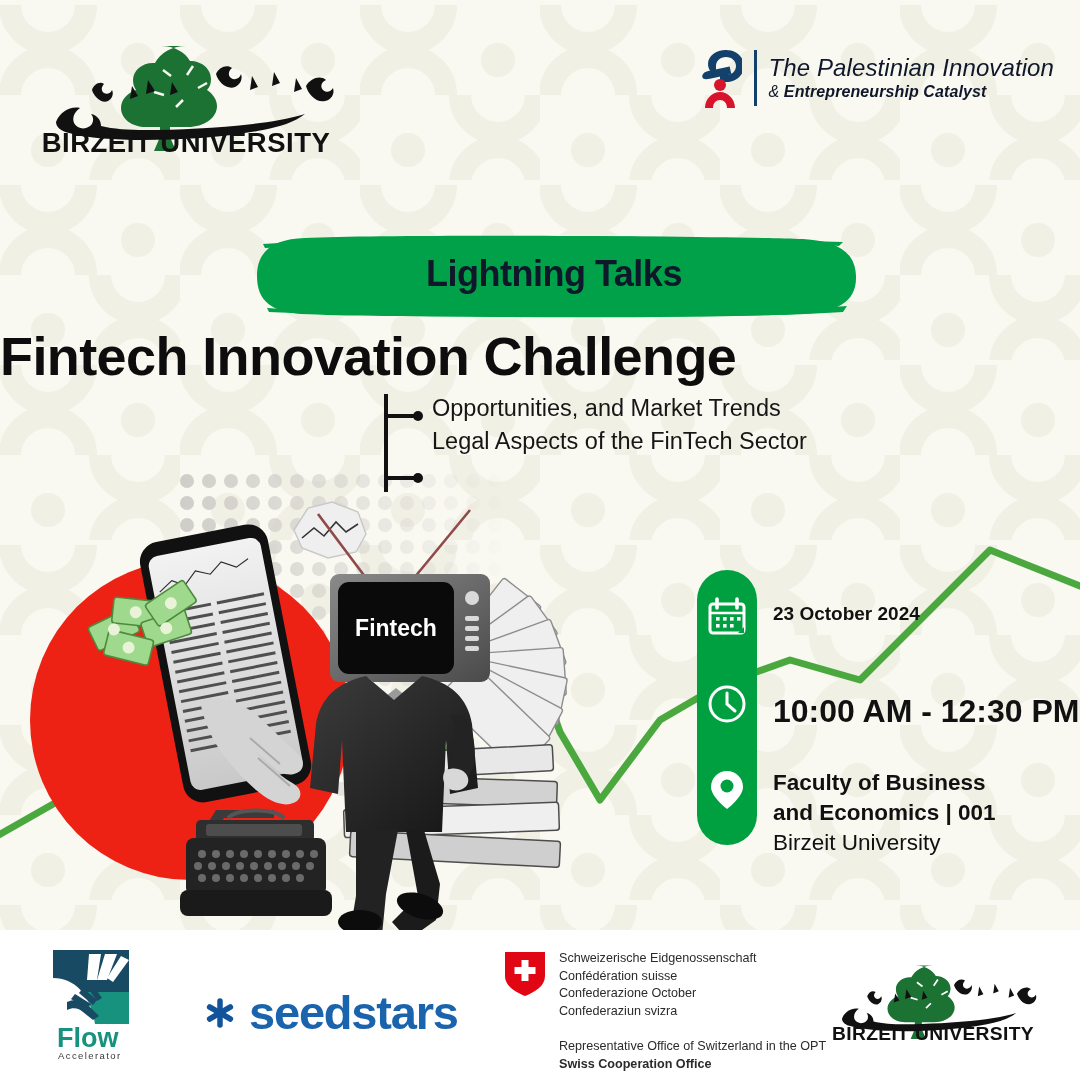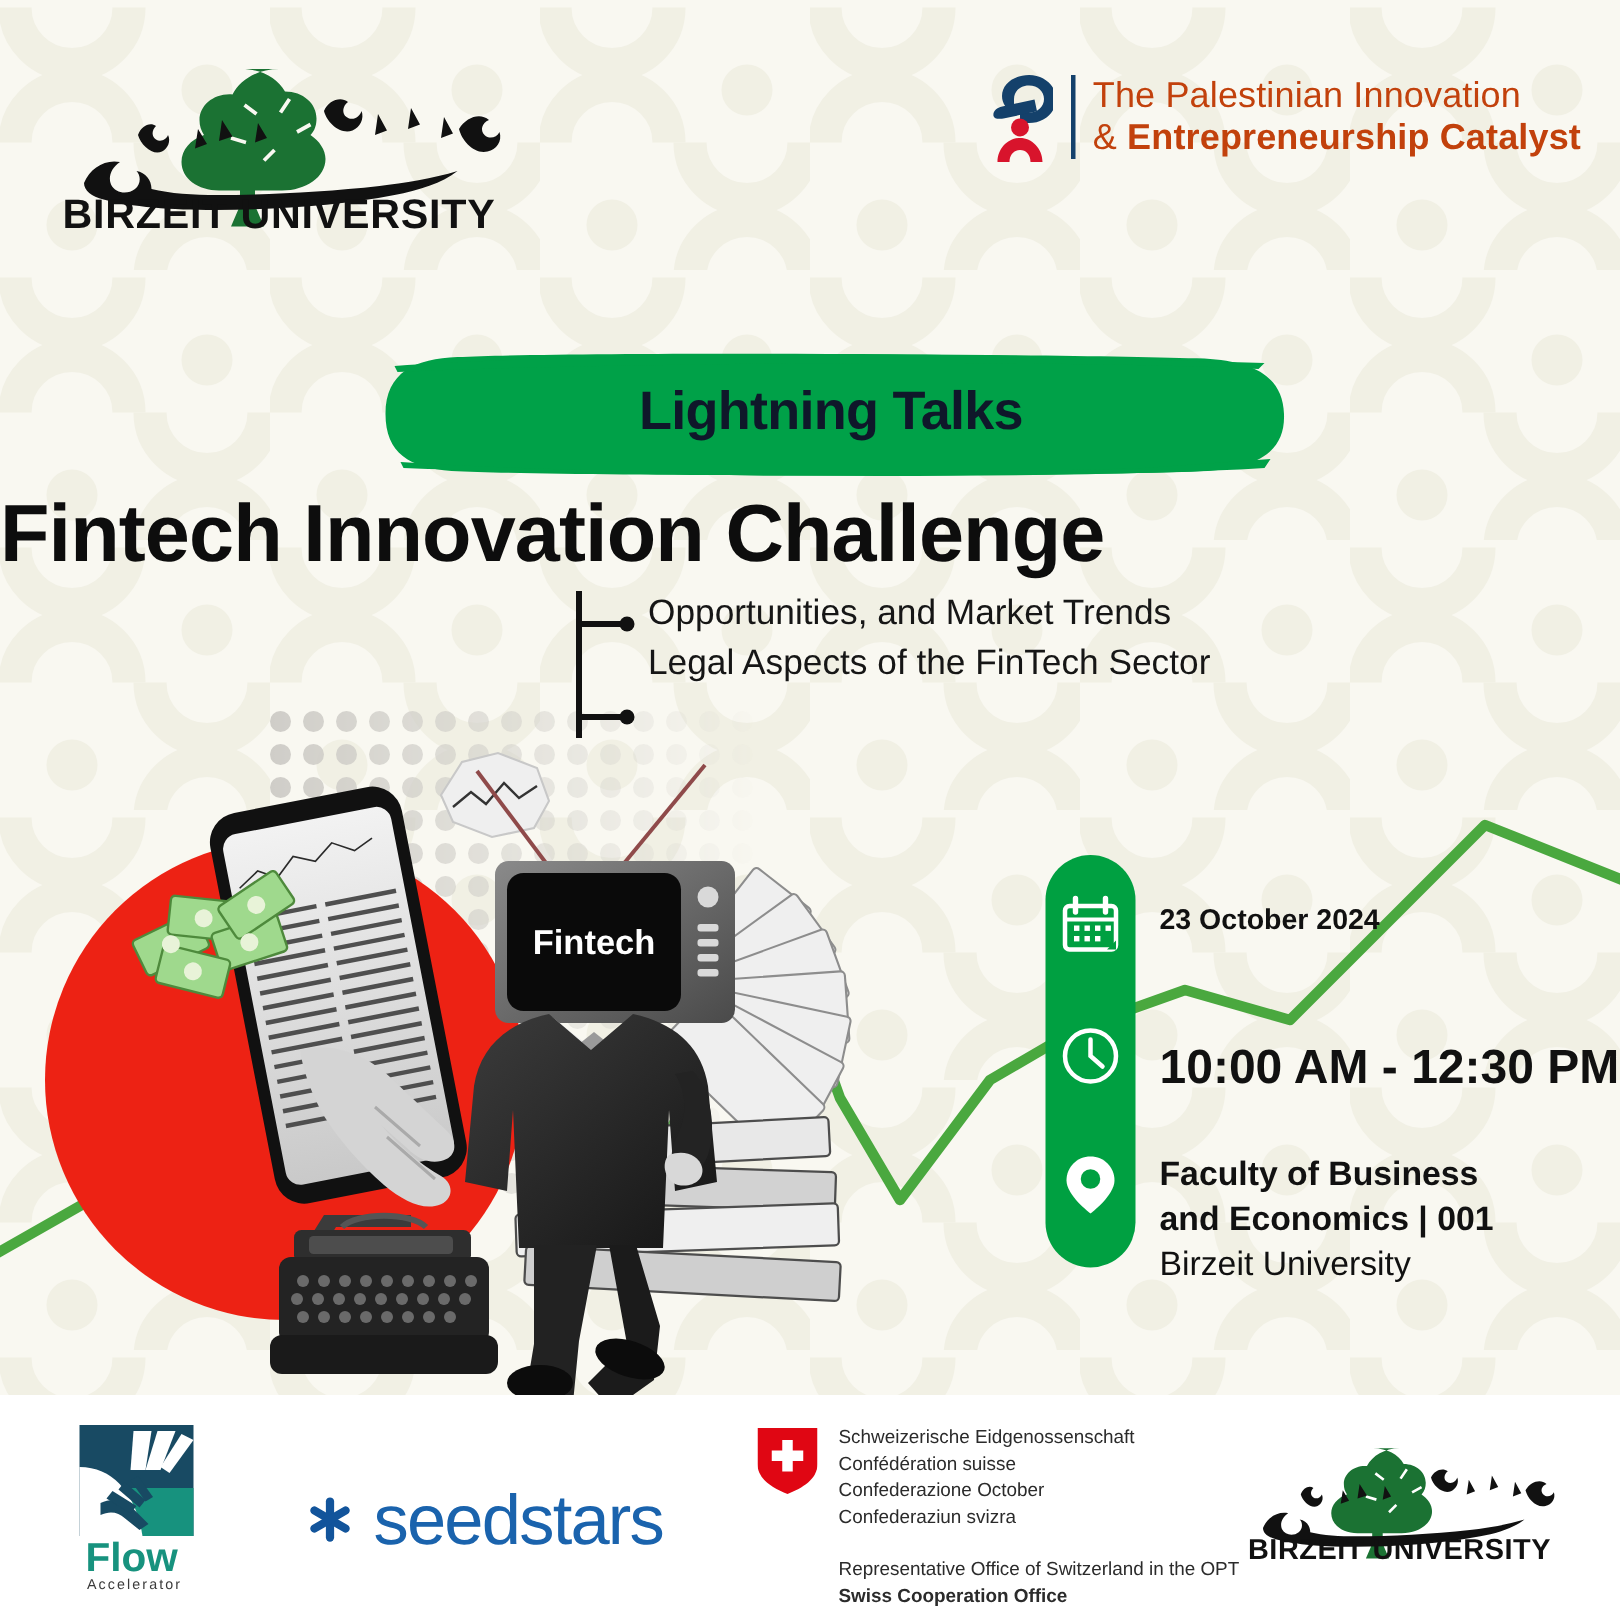--- a/index.html
+++ b/index.html
@@ -28,24 +28,24 @@
   }
   #piec-logo {
     position: absolute; right: 26px; top: 46px;
     display: flex; align-items: center; gap: 12px; z-index: 6;
   }
   #piec-mark { width: 46px; height: 64px; flex: none; }
   #piec-divider {
     width: 3px; height: 56px; background: #14416b; flex: none;
   }
   #piec-text {
-    color: #c2410c; line-height: 1.18; letter-spacing: .1px;
+    color: #0f172a; line-height: 1.18; letter-spacing: .1px; font-style: italic;
   }
   .piec-l1 { font-size: 24px; font-weight: 400; white-space: nowrap; }
-  .piec-l2 { font-size: 24px; font-weight: 400; white-space: nowrap; }
+  .piec-l2 { font-size: 16px; font-weight: 400; white-space: nowrap; }
   .piec-l2 b { font-weight: 700; }
 
   
   #banner {
     position: absolute; left: 243px; top: 234px;
     width: 622px; height: 84px; z-index: 7;
   }
   #banner-shape { position: absolute; inset: 0; }
   #banner-label {
     position: absolute; inset: 0;
@@ -107,21 +107,21 @@
 
   
   #footer {
     position: absolute; left: 0; bottom: 0; width: 1080px; height: 150px;
     background: #ffffff; z-index: 8;
   }
   #flow-logo   { position: absolute; left: 45px;  top: 18px;  width: 96px;  height: 115px; }
   #seedstars   { position: absolute; left: 205px; top: 55px;  display: flex; align-items: center; gap: 14px; }
   #seedstars-mark { width: 30px; height: 30px; flex: none; }
   #seedstars-word {
-    color: #1a63ad; font-size: 47px; font-weight: 400; letter-spacing: -1.2px;
+    color: #1a63ad; font-size: 47px; font-weight: 700; letter-spacing: -1.2px;
   }
   #swiss { position: absolute; left: 505px; top: 20px; display: flex; gap: 14px; }
   #swiss-shield { width: 40px; height: 44px; flex: none; margin-top: 2px; }
   #swiss-text { color: #2b2b2b; font-size: 12.6px; line-height: 17.5px; }
   #swiss-text .gap { height: 18px; }
   #swiss-text .bold { font-weight: 700; }
   #bzu-logo-footer { position: absolute; right: 42px; top: 22px; width: 210px; height: 92px; }
 </style>
 </head>
 <body>

